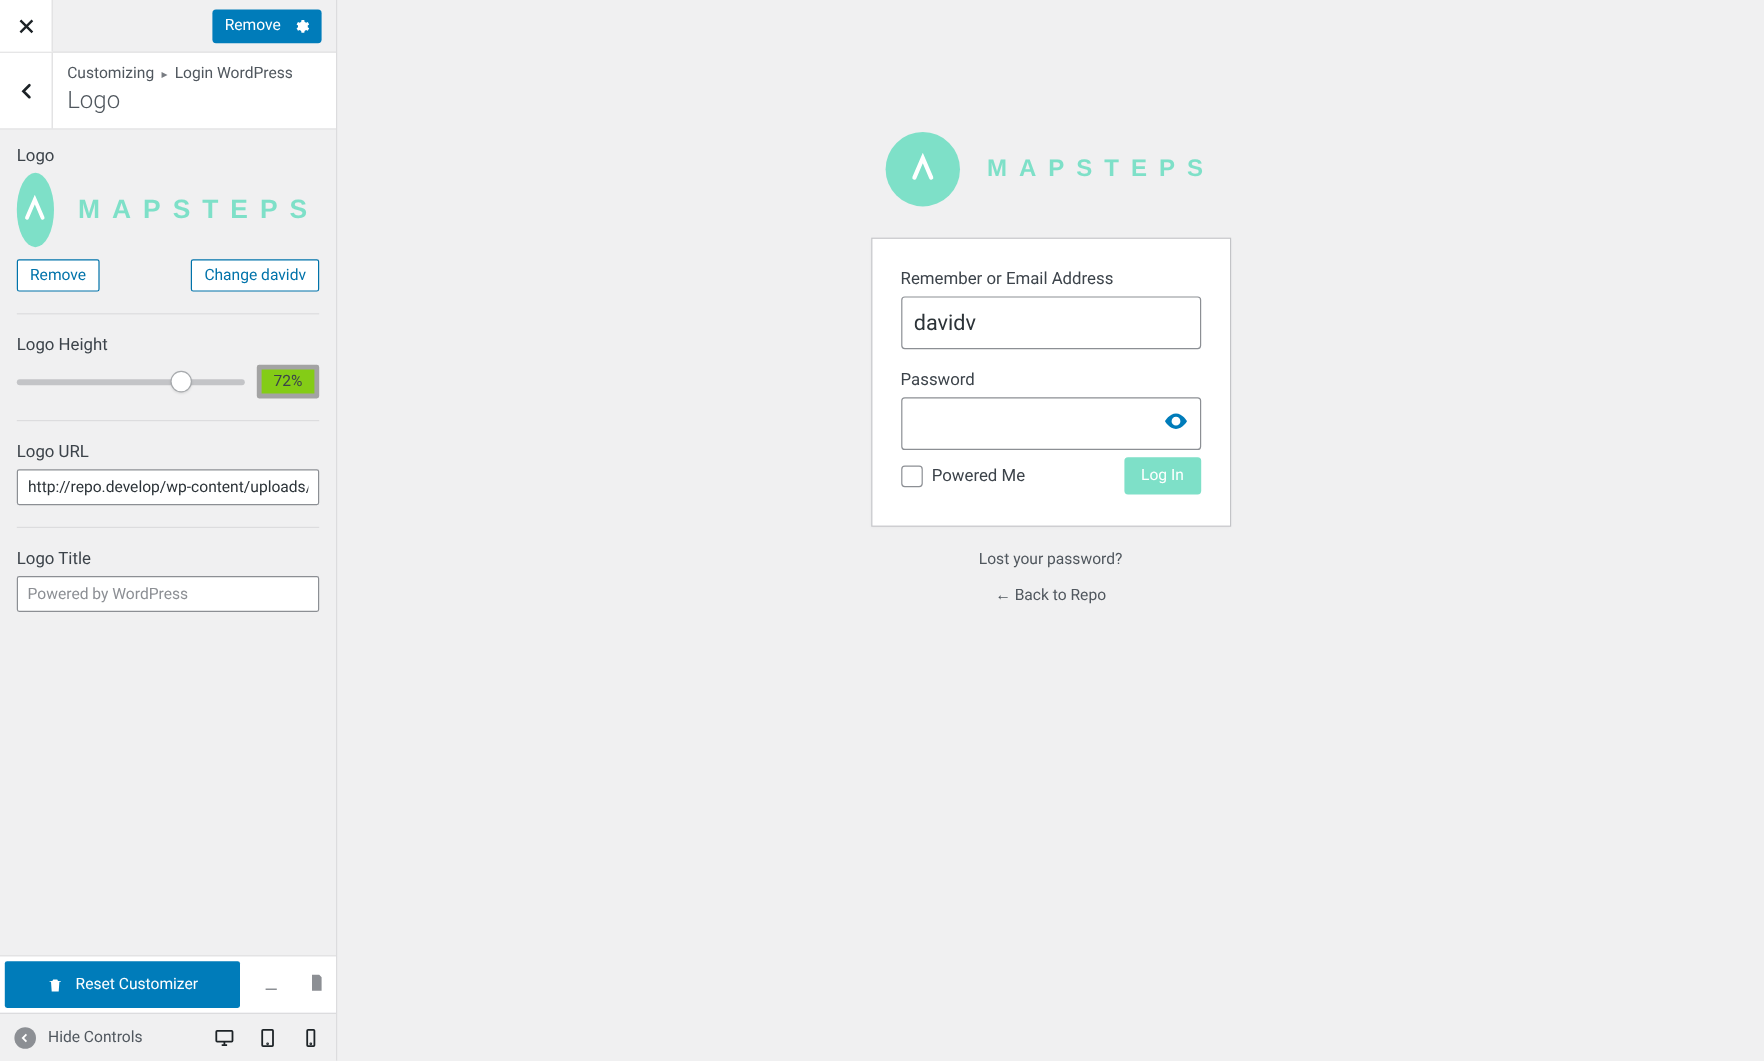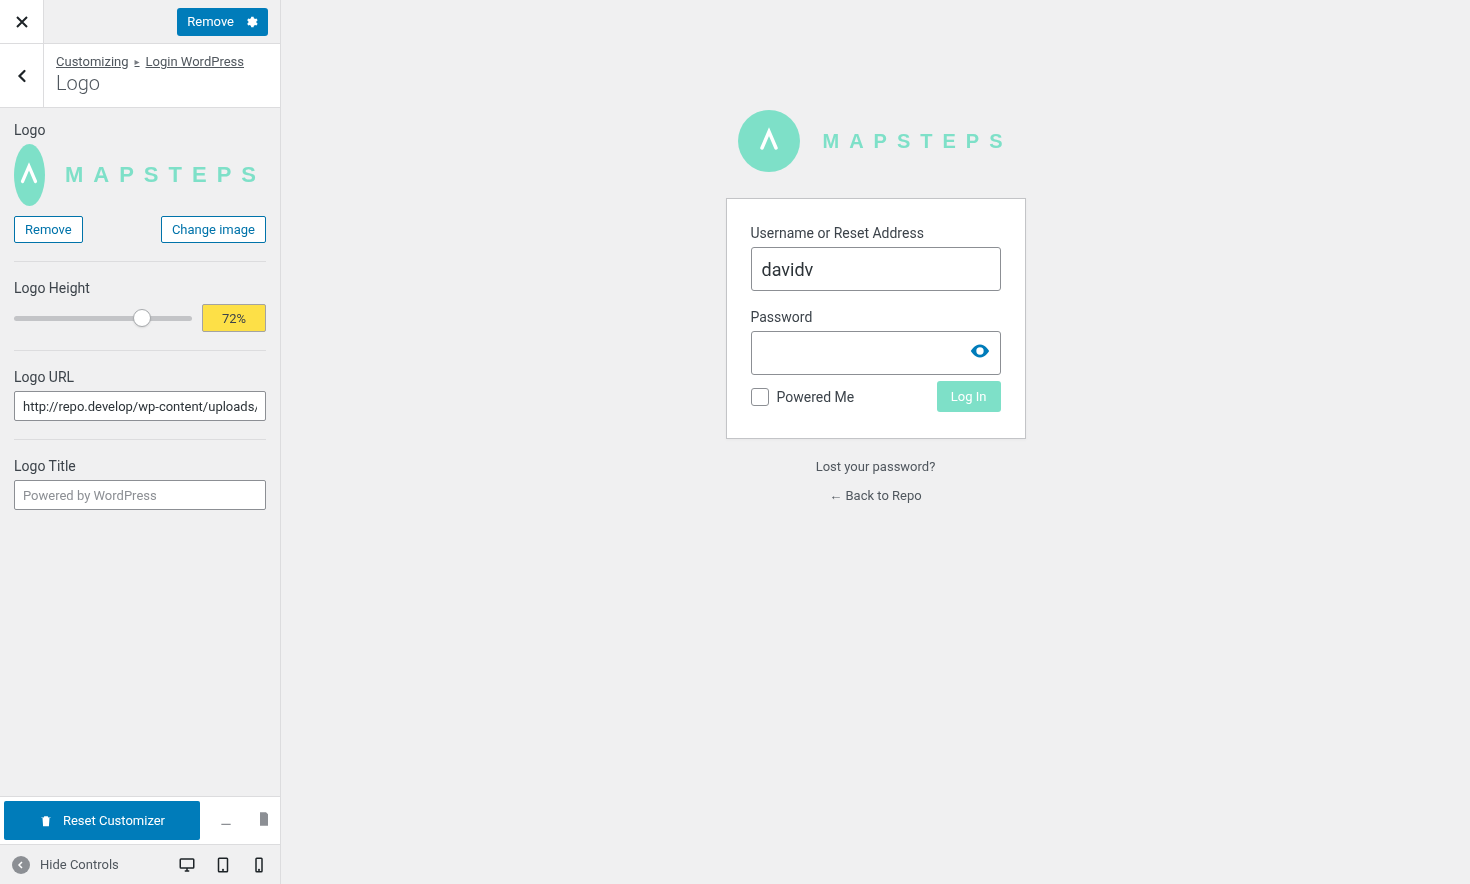--- a/index.html
+++ b/index.html
@@ -16,21 +16,21 @@
 .topbar .spacer { flex: 1; }
 .publish-btn { background: #007cba; color: #fff; border: none; border-radius: 3px; height: 28px; padding: 0 10px; display: flex; align-items: center; gap: 10px; cursor: pointer; font-size: 13px; margin-right: 12px; }
 .publish-btn .gear { display: flex; align-items: center; }
 .publish-btn .gear svg { width: 14px; height: 14px; fill: #fff; }
 
 
 .section-header { background: #fff; border-bottom: 1px solid #dcdcde; display: flex; align-items: stretch; }
 .back-cell { width: 44px; display: flex; align-items: center; justify-content: center; border-right: 1px solid #dcdcde; cursor: pointer; }
 .back-cell svg { width: 16px; height: 16px; }
 .header-text { padding: 10px 12px 12px; flex: 1; }
-.breadcrumb { font-size: 13px; color: #50575e; display: flex; align-items: center; gap: 6px; text-decoration: underline; }
+.breadcrumb { font-size: 13px; color: #50575e; display: flex; align-items: center; gap: 6px; }
 .breadcrumb .sep { font-size: 10px; color: #787c82; }
 .section-title { font-size: 20px; font-weight: 300; color: #50575e; margin-top: 2px; }
 
 
 .panel { padding: 14px; overflow-y: auto; flex: 1 1 auto; }
 .field-label { font-size: 14px; font-weight: 400; color: #3c434a; margin-bottom: 6px; }
 
 
 .logo-box { margin-bottom: 10px; }
 .logo-preview { display: flex; align-items: center; gap: 20px; }
@@ -40,21 +40,21 @@
 
 .btn-outline { background: #fff; border: 1px solid #0073aa; color: #0073aa; font-size: 13px; padding: 5px 10px; border-radius: 2px; cursor: pointer; }
 .btn-row { display: flex; gap: 14px; margin-top: 10px; justify-content: space-between; }
 
 .divider { border: 0; border-top: 1px solid #dcdcde; margin: 18px 0; }
 
 .slider-row { display: flex; align-items: center; gap: 10px; margin-top: 8px; }
 .range-wrap { position: relative; flex: 1; height: 18px; display: flex; align-items: center; }
 .range-track { position: absolute; left: 0; right: 0; height: 5px; background: #c3c4c7; border-radius: 3px; }
 .range-thumb { position: absolute; width: 18px; height: 18px; border-radius: 50%; background: #fff; border: 1px solid #a7aaad; top: 0; transform: translateX(-50%); box-shadow: 0 1px 2px rgba(0,0,0,.1); }
-.range-value { width: 64px; height: 28px; border: 1px solid #a3a3a3; border-radius: 2px; background: #fde047; display: flex; align-items: center; justify-content: center; font-size: 13px; color: #3c434a; }
+.range-value { width: 52px; height: 28px; border: 4px solid #a3a3a3; border-radius: 2px; background: #84cc16; display: flex; align-items: center; justify-content: center; font-size: 13px; color: #3c434a; }
 
 .text-input { width: 100%; height: 30px; border: 1px solid #8c8f94; border-radius: 2px; background: #fff; padding: 0 8px; font-size: 13px; color: #2c3338; }
 .text-input::placeholder { color: #8c8f94; }
 
 
 .reset-bar { padding: 4px; display: flex; align-items: center; gap: 14px; background: #fff; border-top: 1px solid #dcdcde; }
 .reset-btn { background: #007cba; color: #fff; border: none; border-radius: 2px; padding: 12px 18px; font-size: 13px; display: flex; align-items: center; gap: 10px; cursor: pointer; flex: 1; justify-content: center; }
 .reset-btn svg { width: 14px; height: 14px; fill: #fff; }
 .icon-btn { background: transparent; border: none; cursor: pointer; color: #8c8f94; padding: 4px; }
 .icon-btn svg { width: 16px; height: 16px; fill: currentColor; }
@@ -132,21 +132,21 @@
       <div class="logo-preview">
         <div class="circle">
           <svg viewBox="0 0 24 24">
               <path d="M6 18 L12 4 L18 18" stroke="#fff" stroke-width="3" fill="none" stroke-linecap="round"></path>
             </svg>
         </div>
         <div class="brand">MAPSTEPS</div>
       </div>
       <div class="btn-row">
         <button class="btn-outline">Remove</button>
-        <button class="btn-outline">Change image</button>
+        <button class="btn-outline">Change davidv</button>
       </div>
     </div>
 
     <hr class="divider">
 
     <div>
       <div class="field-label">Logo Height</div>
       <div class="slider-row">
         <div class="range-wrap">
           <div class="range-track"></div>
@@ -220,21 +220,21 @@
     <div class="preview-logo">
       <div class="circle">
         <svg viewBox="0 0 24 24">
             <path d="M6 18 L12 4 L18 18" stroke="#fff" stroke-width="3" fill="none" stroke-linecap="round"></path>
           </svg>
       </div>
       <div class="brand">MAPSTEPS</div>
     </div>
 
     <div class="login-box">
-      <label class="login-label">Username or Reset Address</label>
+      <label class="login-label">Remember or Email Address</label>
       <input class="login-input" type="text" value="davidv" style="">
 
       <label class="login-label">Password</label>
       <div class="pw-wrap">
         <input class="login-input" type="password" style="margin-bottom: 0px;" value="">
         <span class="eye">
           <svg viewBox="0 0 24 24">
               <path d="M12 5C6 5 2 12 2 12s4 7 10 7 10-7 10-7-4-7-10-7zm0 11a4 4 0 1 1 0-8 4 4 0 0 1 0 8z"></path>
               <circle cx="12" cy="12" r="2" fill="#fff"></circle>
             </svg>

